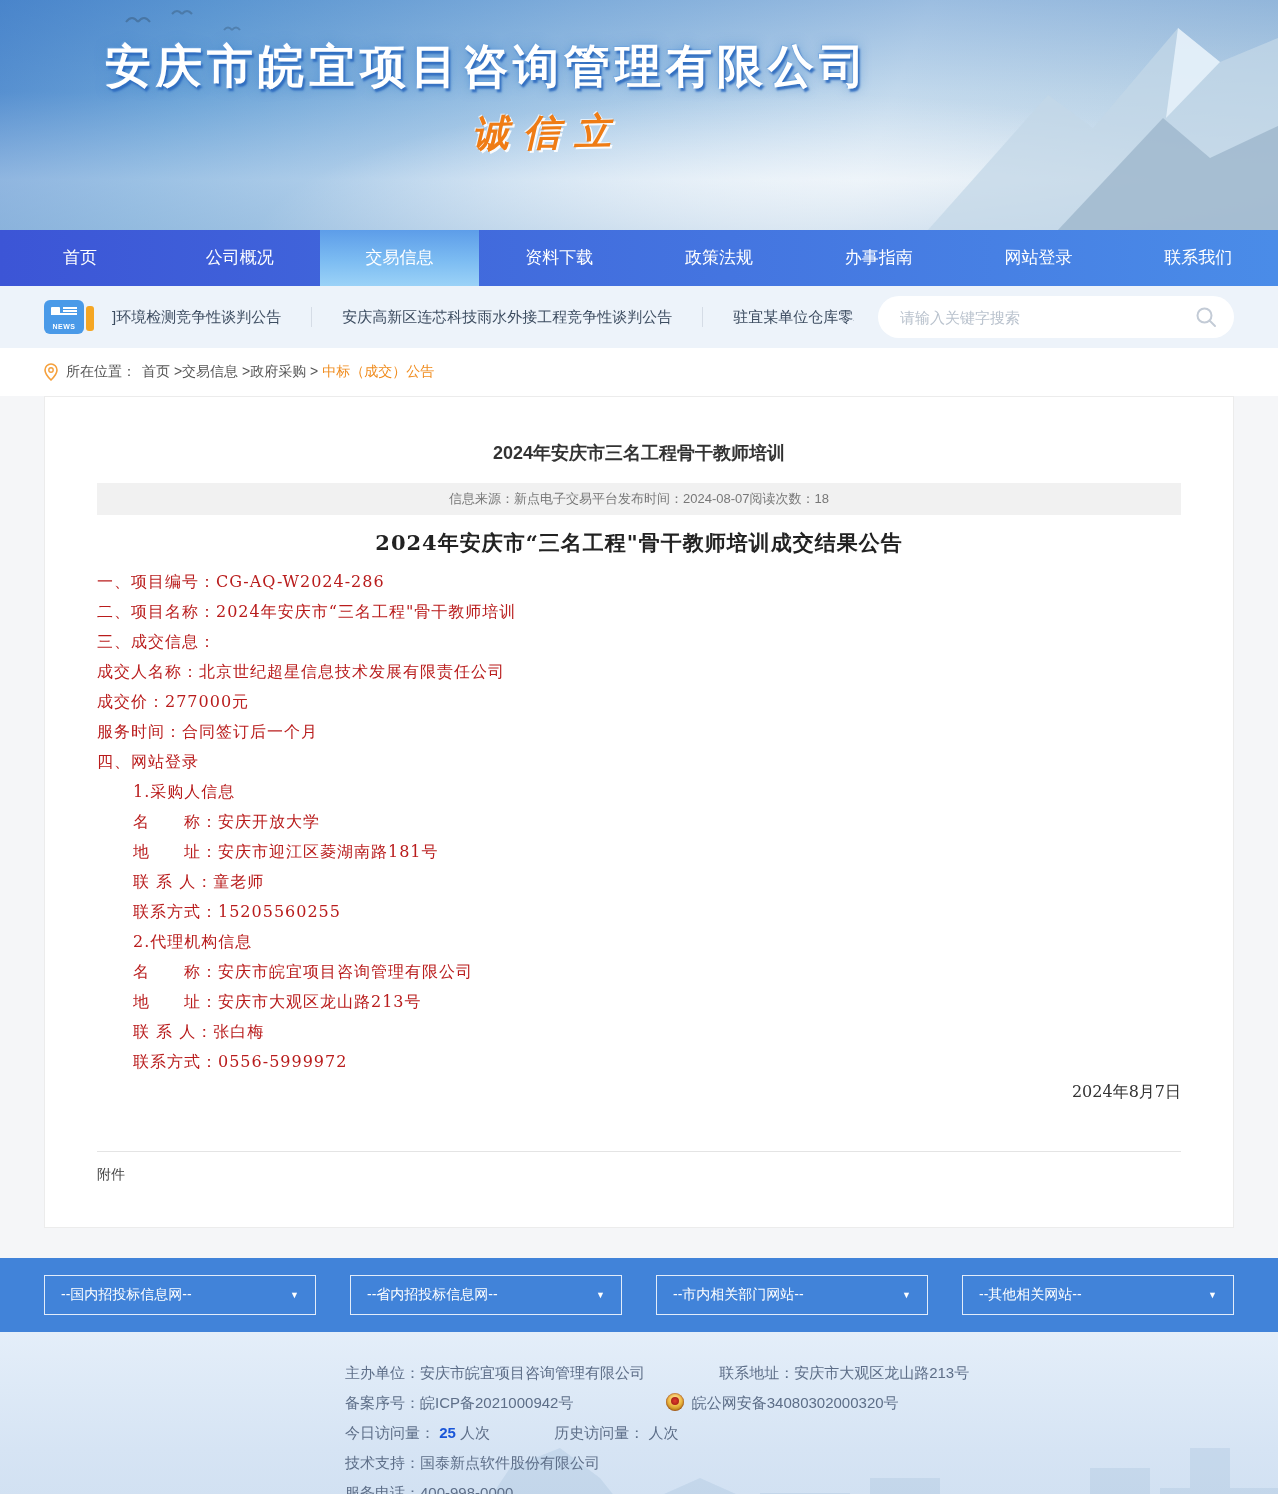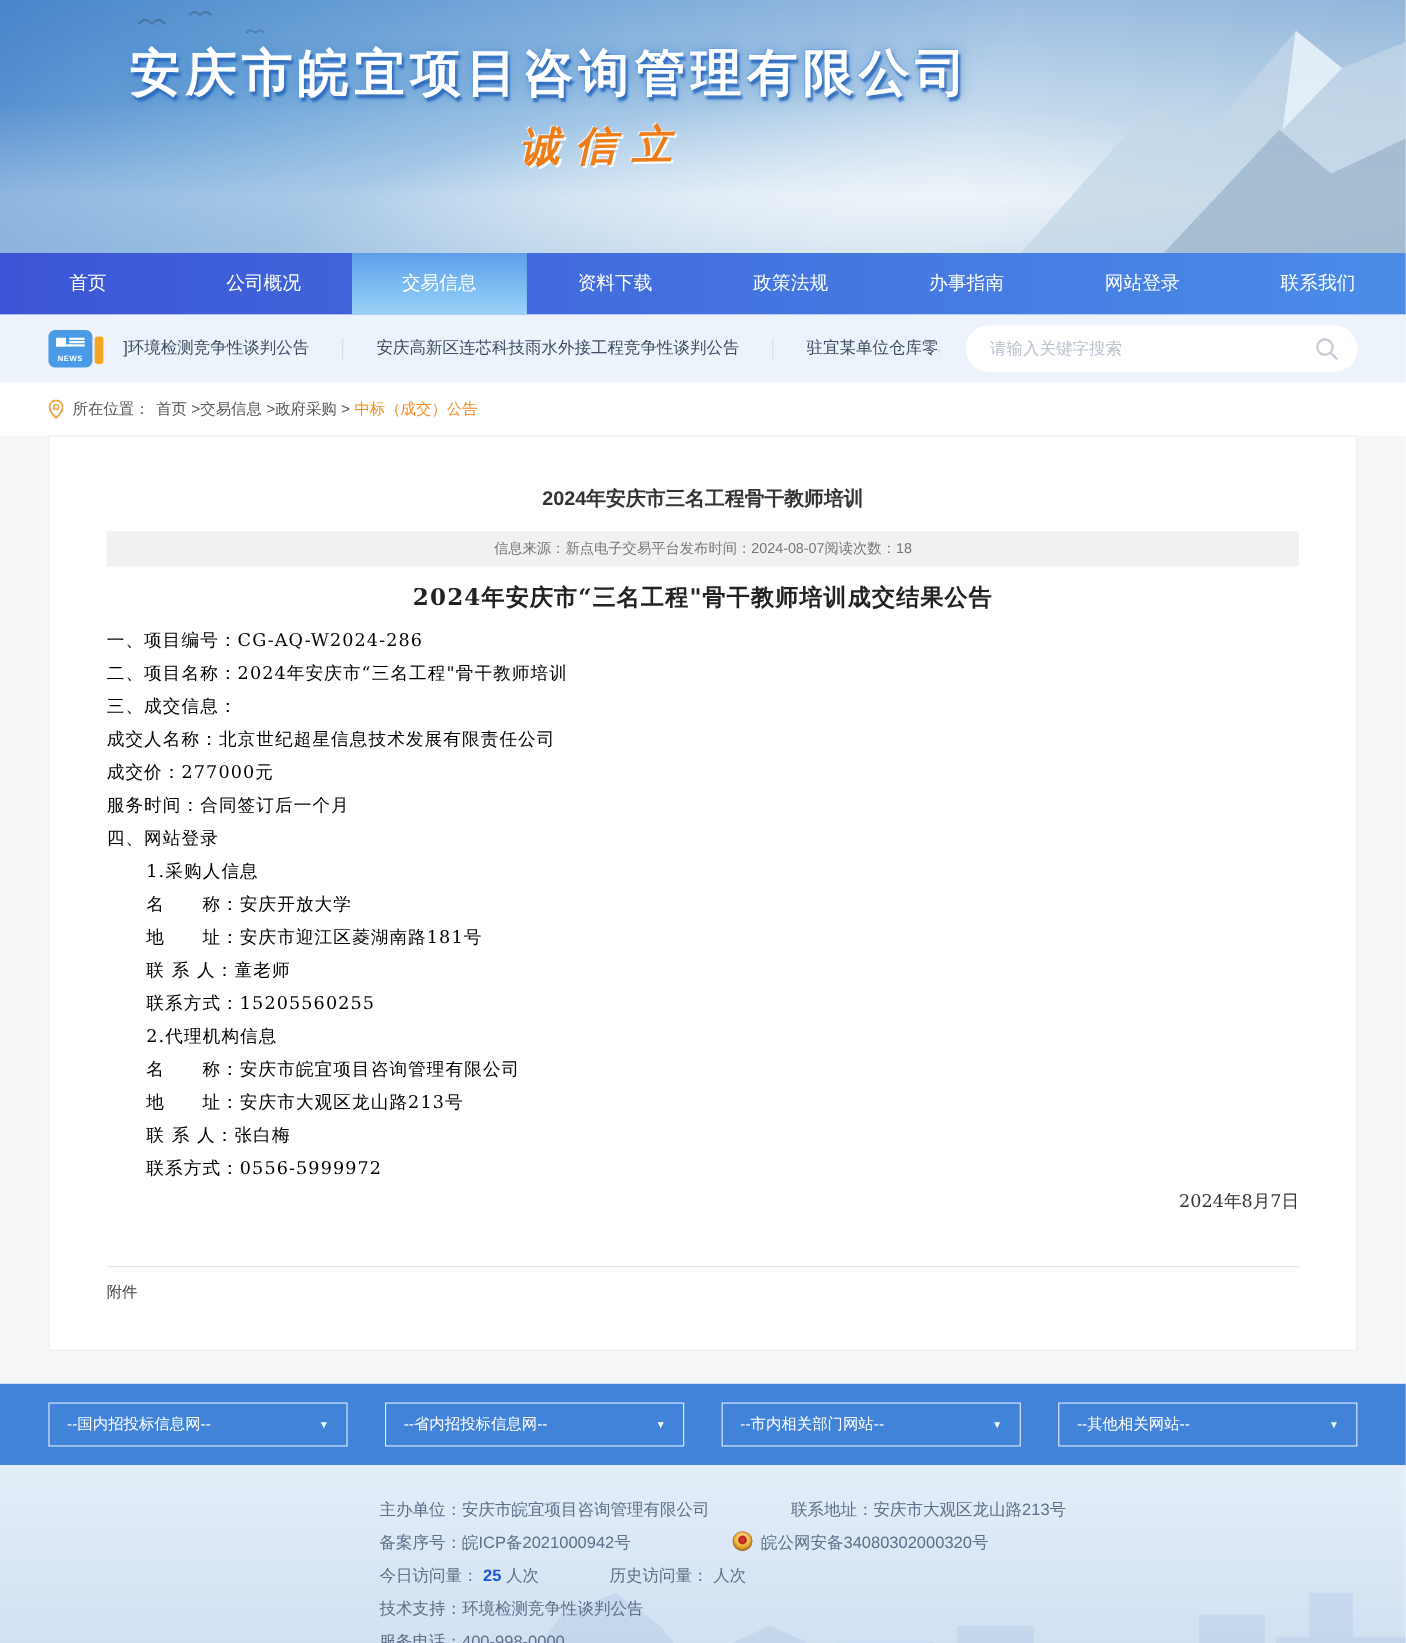--- a/index.html
+++ b/index.html
@@ -15,21 +15,21 @@
     background:
       radial-gradient(ellipse 900px 260px at 62% 108%, rgba(255,255,255,0.95) 0%, rgba(255,255,255,0) 60%),
       linear-gradient(112deg, #4b86cc 0%, #66a0d6 16%, #9cc2e4 42%, #c9ddee 68%, #b7cfe2 100%);
   }
   .header-sky {
     position:absolute; inset:0;
     background:linear-gradient(180deg, rgba(70,130,200,0.35) 0%, rgba(140,185,225,0.12) 40%, rgba(255,255,255,0.35) 78%, rgba(190,212,232,0.5) 100%);
   }
   .mountains { position:absolute; right:0; top:0; width:520px; height:230px; }
   .company-title {
-    position:absolute; left:118px; top:36px;
+    position:absolute; left:105px; top:36px;
     font-size:46px; font-weight:bold; color:#ffffff; letter-spacing:5px;
     text-shadow: 2px 3px 2px rgba(42,104,190,0.9), 0 0 12px rgba(60,130,205,0.65), -1px -1px 1px rgba(120,170,225,0.8);
     white-space:nowrap;
   }
   .slogan {
     position:absolute; left:472px; top:108px;
     font-family:"DejaVu Serif", serif; font-style:italic; font-weight:bold;
     font-size:37px; color:#ef7c15; letter-spacing:14px;
     text-shadow:2px 2px 0 rgba(255,255,255,0.9), -1px -1px 0 rgba(255,255,255,0.7);
     transform:rotate(-1deg);
@@ -98,21 +98,21 @@
   }
   .article-title { text-align:center; font-size:18px; font-weight:bold; color:#333; }
   .meta-bar {
     margin-top:18px; background:#f1f1f1; height:32px; display:flex; justify-content:center;
     align-items:center; font-size:13px; color:#777;
   }
   .article-heading {
     margin-top:14px; text-align:center; font-size:21px; font-weight:bold; color:#222;
     font-family:"DejaVu Serif", serif; letter-spacing:1px;
   }
-  .article-body { margin-top:10px; font-family:"DejaVu Serif", serif; font-size:16px; color:#000000; letter-spacing:1px; }
+  .article-body { margin-top:10px; font-family:"DejaVu Serif", serif; font-size:16px; color:#b91c1c; letter-spacing:1px; }
   .article-body p { line-height:30px; }
   .article-body p.indent { padding-left:36px; }
   .article-date { font-family:"DejaVu Serif", serif; font-size:16px; color:#333; text-align:right; line-height:30px; }
   .attach-divider { border:none; border-top:1px solid #e4e4e4; margin-top:44px; }
   .attach-label { margin-top:12px; font-size:14px; color:#444; line-height:20px; }
 
   
   .link-band {
     height:74px; background:#4183d9; display:flex; align-items:center;
     justify-content:space-between; padding:0 44px;gap:13px;
@@ -284,18 +284,18 @@
     <span>皖公网安备34080302000320号</span>
   </div>
   <div class="f-line">
     <span>今日访问量：</span>
     <span class="f-blue">25</span>
     <span>人次</span><span class="f-gap" style="width:60px;"></span>
     <span>历史访问量：</span>
     <span>人次</span>
   </div>
   <div class="f-line">
-    <span>技术支持：环境检测竞争性谈判公告</span>
+    <span>技术支持：国泰新点软件股份有限公司</span>
   </div>
   <div class="f-line">
     <span>服务电话：400-998-0000</span>
   </div>
 </div>
 
 </body></html>

